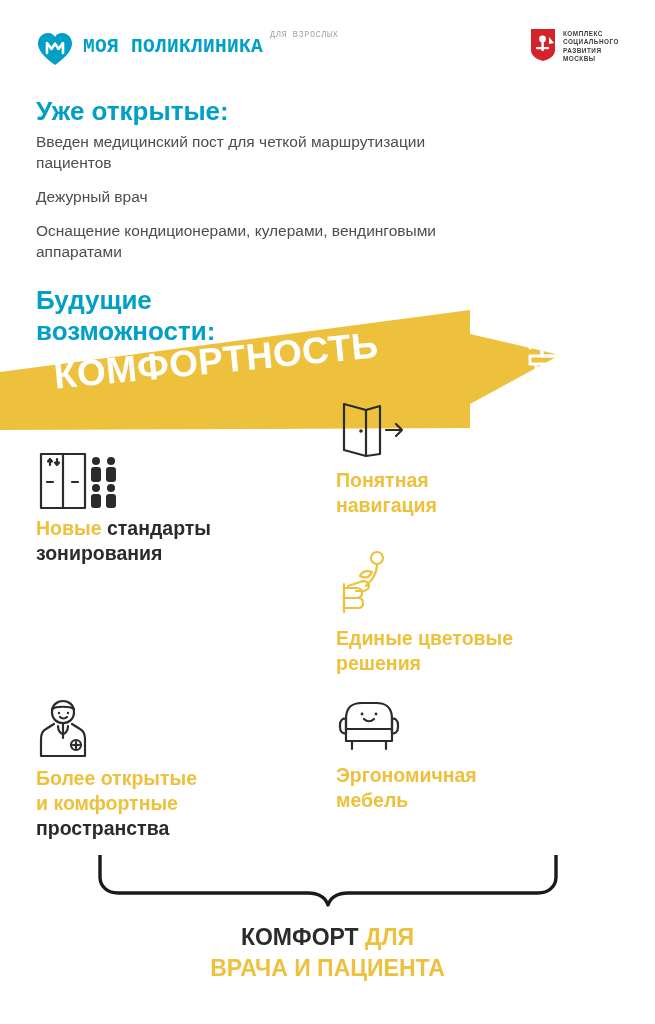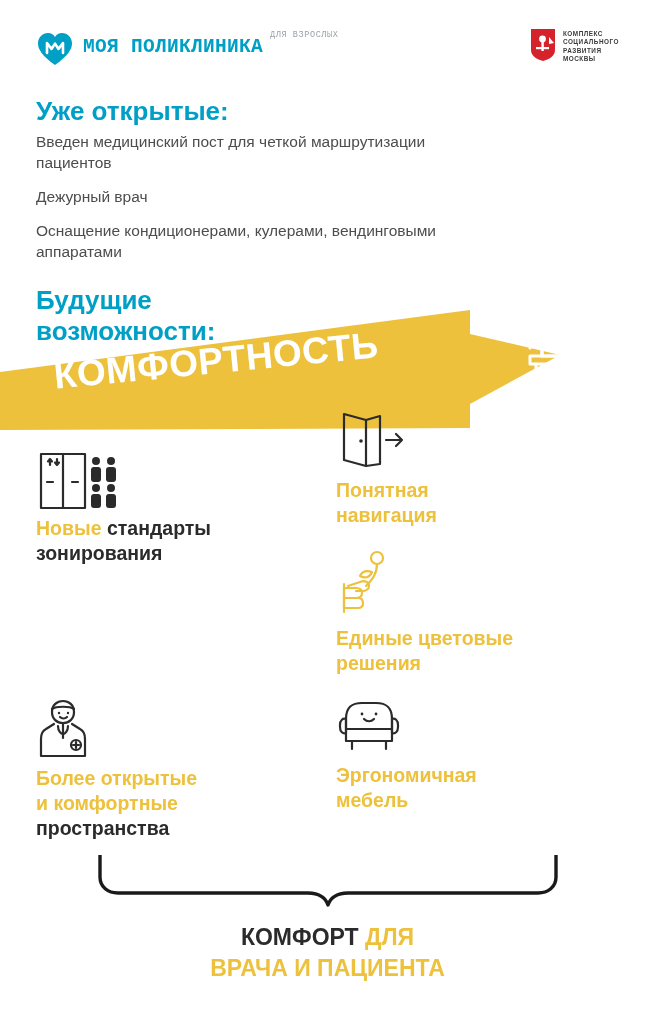--- a/index.html
+++ b/index.html
@@ -62,21 +62,21 @@
   .hd.all-y { color: #edc13c; }
   .bullets { margin-top: 10px; }
   .bullet {
     position: relative; padding-left: 16px; font-size: 14px; color: #4d4d4d;
     line-height: 19.5px; margin-bottom: 9px;
   }
   .bullet:before {
     content: "•"; position: absolute; left: 2px; top: 0; color: #4d4d4d; font-size: 14px;
   }
 
-  .pos-nav { position: absolute; left: 336px; top: 412px; width: 290px; }
+  .pos-nav { position: absolute; left: 336px; top: 402px; width: 290px; }
   .pos-color { position: absolute; left: 336px; top: 560px; width: 290px; }
   .pos-furn { position: absolute; left: 336px; top: 697px; width: 290px; }
   .pos-zone { position: absolute; left: 36px; top: 450px; width: 300px; }
   .pos-open { position: absolute; left: 36px; top: 700px; width: 300px; }
 
   
   .brace { position: absolute; left: 98px; top: 855px; }
   .footer {
     position: absolute; left: 0; top: 922px; width: 655px; text-align: center;
     font-size: 23px; font-weight: bold; line-height: 31px; color: #2b2b2b;

